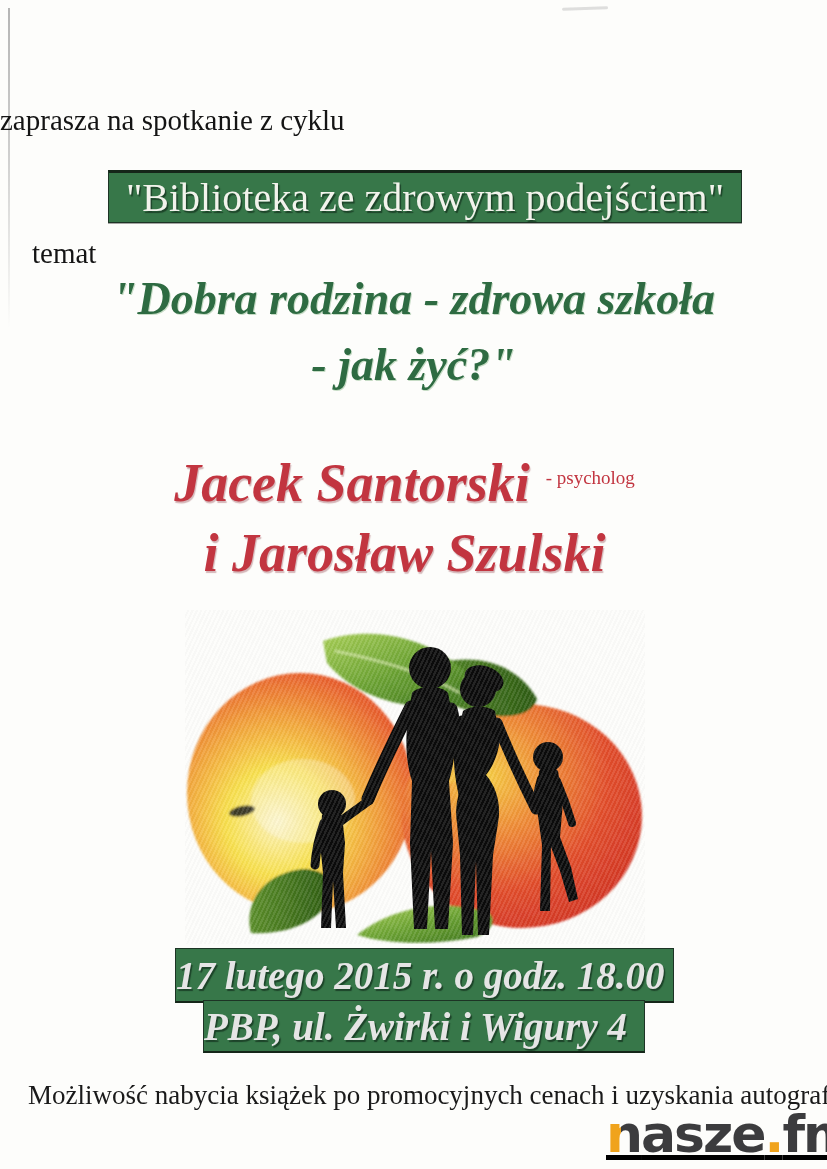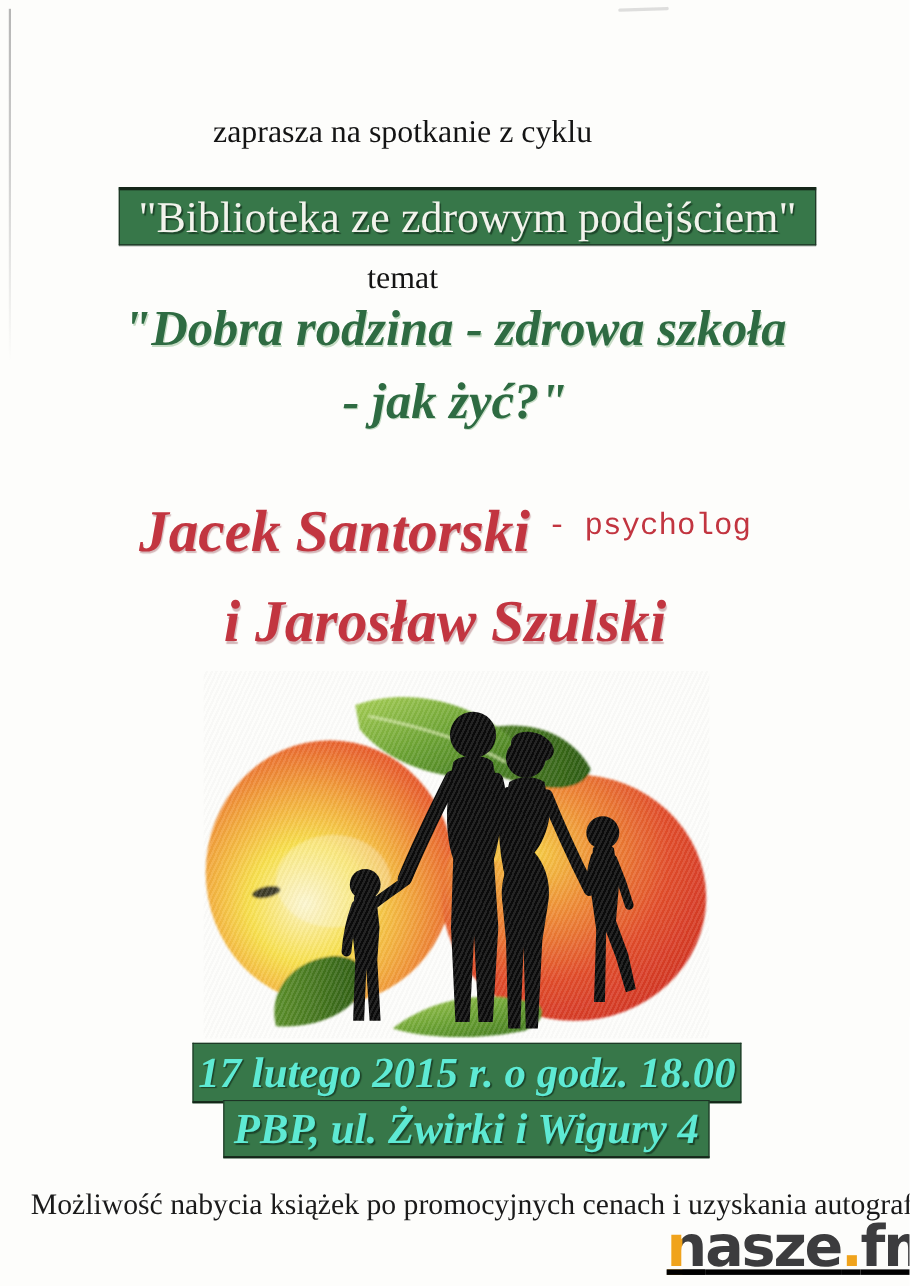--- a/index.html
+++ b/index.html
@@ -28,61 +28,61 @@
     border-top:3px solid #152619;
     box-shadow:0 1px 0 rgba(0,0,0,.35);
     display:flex;align-items:center;justify-content:center;
     color:#f2f3ec;
     text-shadow:1.5px 1.5px 1px rgba(8,25,14,.55);
     white-space:nowrap;
   }
   .banner-top{left:46px;top:38px;width:748px;height:50px;font-size:41px;}
   .banner-series{left:108px;top:170px;width:632px;height:49px;font-size:40px;}
   .line{
-    position:absolute;left:0;width:732px;text-align:center;
+    position:absolute;left:0;width:732px;text-align:left;
     color:#141414;font-size:29px;
   }
   .invite{top:104px;}
-  .temat{top:237px;}
+  .temat{top:237px;padding-left:32px;}
   .presenters-label{top:421px;}
   .title-line{
     position:absolute;left:0;width:827px;text-align:center;
     color:#2e6b42;font-size:46px;font-weight:bold;font-style:italic;
     text-shadow:1px 1px 0 rgba(130,180,130,.45);
     white-space:nowrap;
   }
   .title-1{top:272px;}
   .title-2{top:338px;}
   .presenter-row{
     position:absolute;left:0;width:809px;
     display:flex;justify-content:center;align-items:center;gap:16px;
     white-space:nowrap;
   }
   .row-1{top:452px;}
-  .row-2{top:534px;gap:34px;}
+  .row-2{top:522px;gap:34px;}
   .presenter-name{
     color:#c23540;font-size:54px;font-weight:bold;font-style:italic;
     text-shadow:1px 2px 1px rgba(120,20,30,.3);
   }
   .presenter-role{
-    color:#c23540;font-size:28px;margin-top:-10px;font-family:Liberation Mono, monospace;
+    color:#c23540;font-size:19px;margin-top:-10px;
   }
   
   .illustration{position:absolute;left:185px;top:610px;width:460px;height:334px;}
   .illustration::after{
     content:"";position:absolute;inset:0;pointer-events:none;
     background:repeating-linear-gradient(115deg,rgba(255,255,255,.10) 0 2px,rgba(0,0,0,.02) 2px 4px);
   }
   .illustration svg{display:block;width:100%;height:100%;}
   
   .event-banner{
     position:absolute;background:#377749;
     border:1px solid #1d3425;border-bottom:2px solid #152619;
-    display:flex;align-items:center;justify-content:center;
-    color:#5eead4;font-size:39px;font-weight:bold;font-style:italic;
+    display:flex;align-items:center;
+    color:#e5e5e5;font-size:39px;font-weight:bold;font-style:italic;
     text-shadow:1.5px 1.5px 1px rgba(8,25,14,.55);
     white-space:nowrap;
   }
   .event-line1{left:175px;top:948px;width:497px;height:52px;}
   .event-line2{left:203px;top:1000px;width:440px;height:50px;}
   .footer-note{
     position:absolute;left:28px;top:1080px;width:799px;
     color:#1a1a1a;font-size:27px;white-space:nowrap;
   }
   

